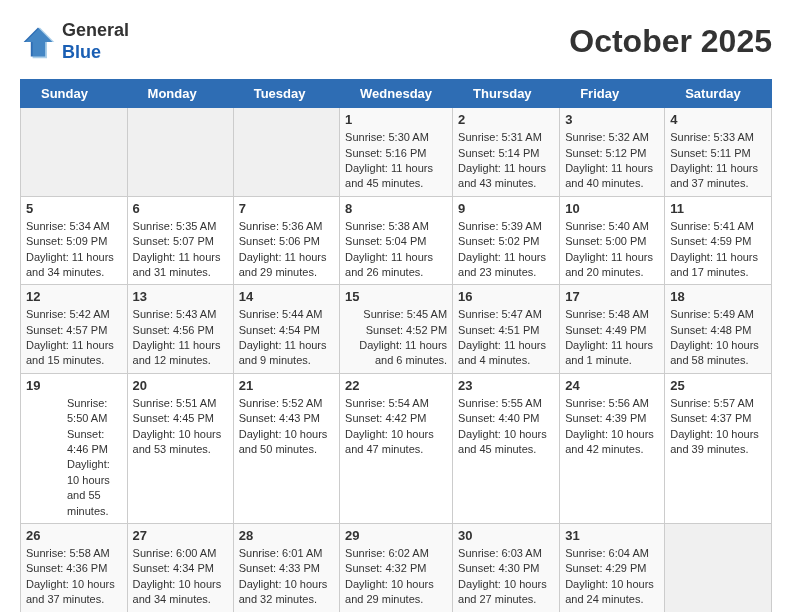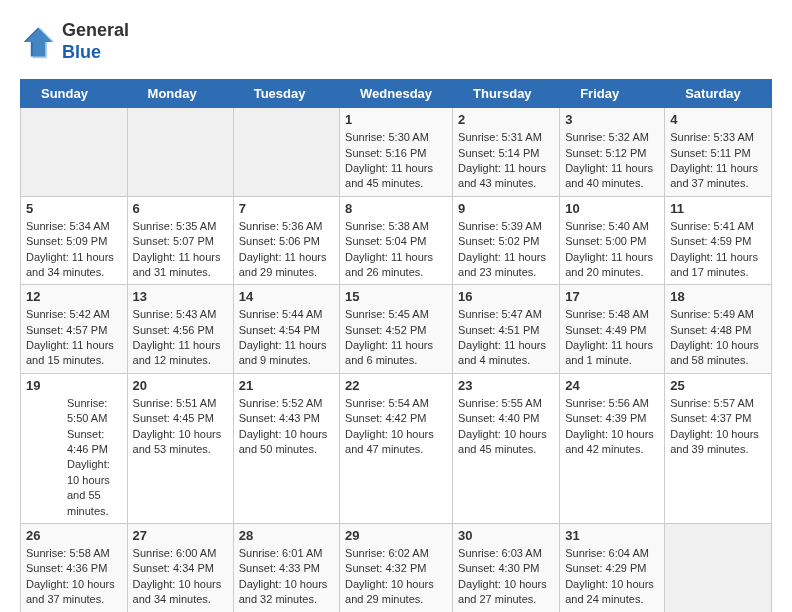--- a/index.html
+++ b/index.html
@@ -98,20 +98,21 @@
     <svg class="logo-icon" viewBox="0 0 40 40">
       <polygon points="20,4 36,20 28,20 28,36 12,36 12,20 4,20" fill="#2e6db4"></polygon>
       <polygon points="22,4 38,20 30,20 30,38 14,38 14,20 6,20" fill="#5a9fd4" opacity="0.5"></polygon>
     </svg>
     <div class="logo-text">
       <div><span class="general">General</span></div>
       <div><span class="blue">Blue</span></div>
     </div>
   </div>
   <div class="title-block">
+    <h1>October 2025</h1>
   </div>
 </div>
 
 <table class="calendar">
   <thead>
     <tr>
     <th>Sunday</th>
         <th>Monday</th>
         <th>Tuesday</th>
         <th>Wednesday</th>
@@ -208,21 +209,21 @@
 Daylight: 11 hours and 12 minutes.</div>
         </td>
         <td>
           <span class="day-num">14</span>
           <div class="day-info" style="white-space: pre-line;">Sunrise: 5:44 AM
 Sunset: 4:54 PM
 Daylight: 11 hours and 9 minutes.</div>
         </td>
         <td>
           <span class="day-num">15</span>
-          <div class="day-info" style="white-space: pre-line;">Sunrise: 5:45 AM
+          <div class="day-info" style="white-space: pre-line; text-align: right;">Sunrise: 5:45 AM
 Sunset: 4:52 PM
 Daylight: 11 hours and 6 minutes.</div>
         </td>
         <td>
           <span class="day-num">16</span>
           <div class="day-info" style="white-space: pre-line;">Sunrise: 5:47 AM
 Sunset: 4:51 PM
 Daylight: 11 hours and 4 minutes.</div>
         </td>
         <td>

